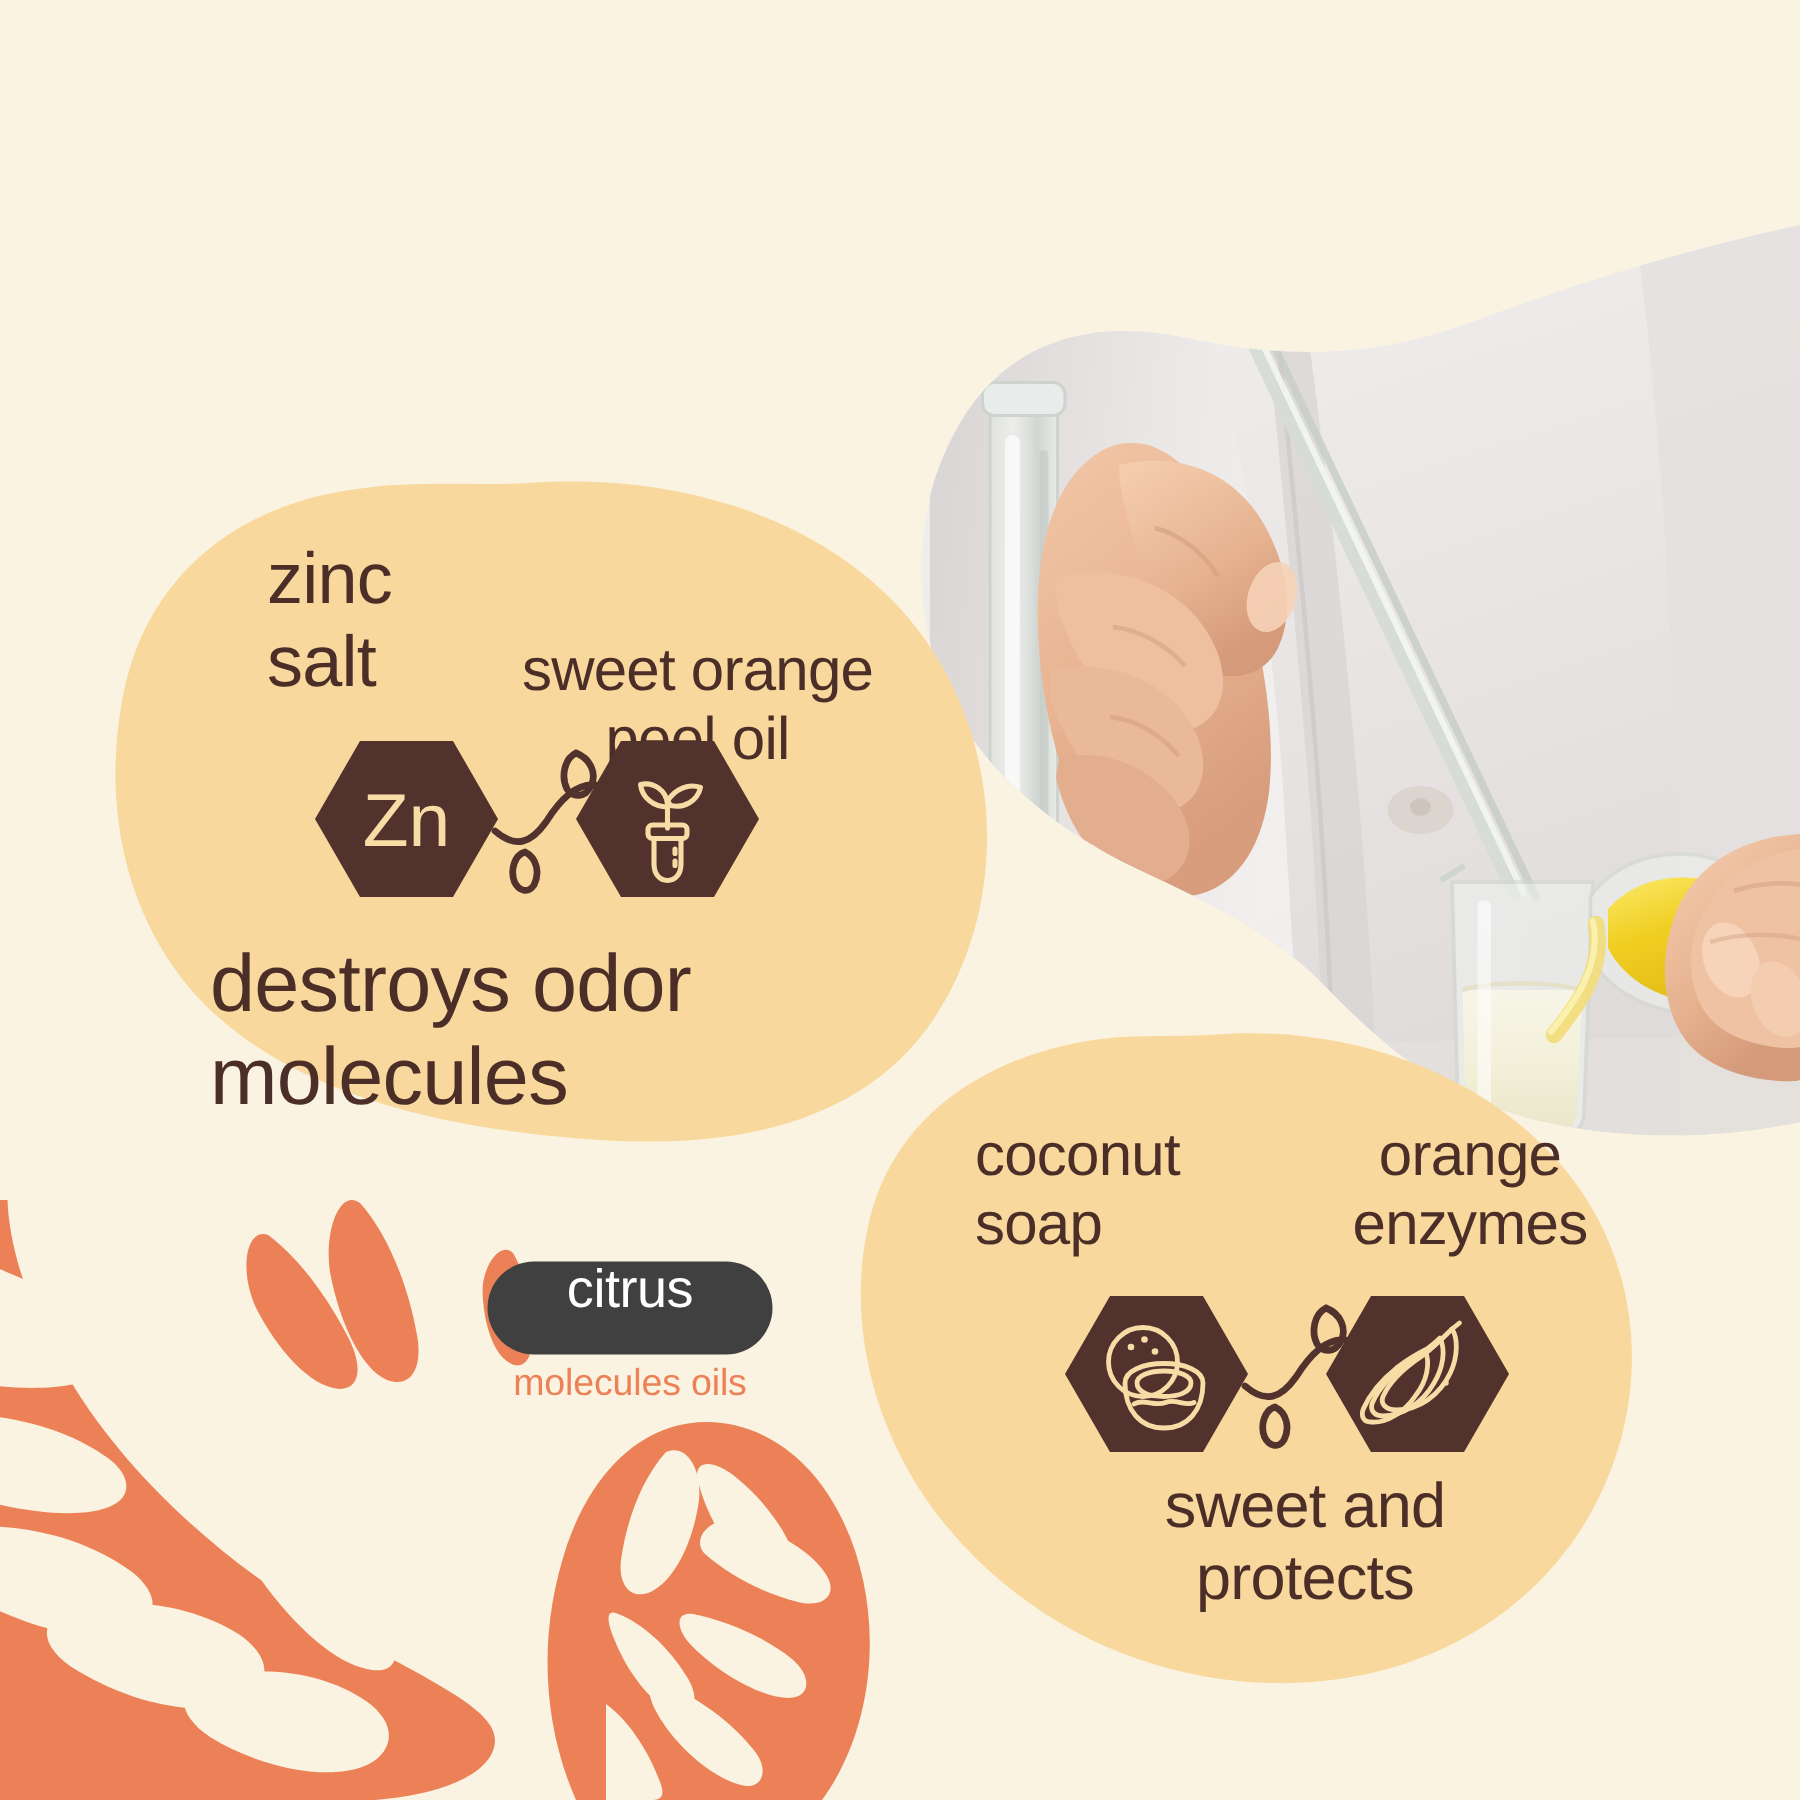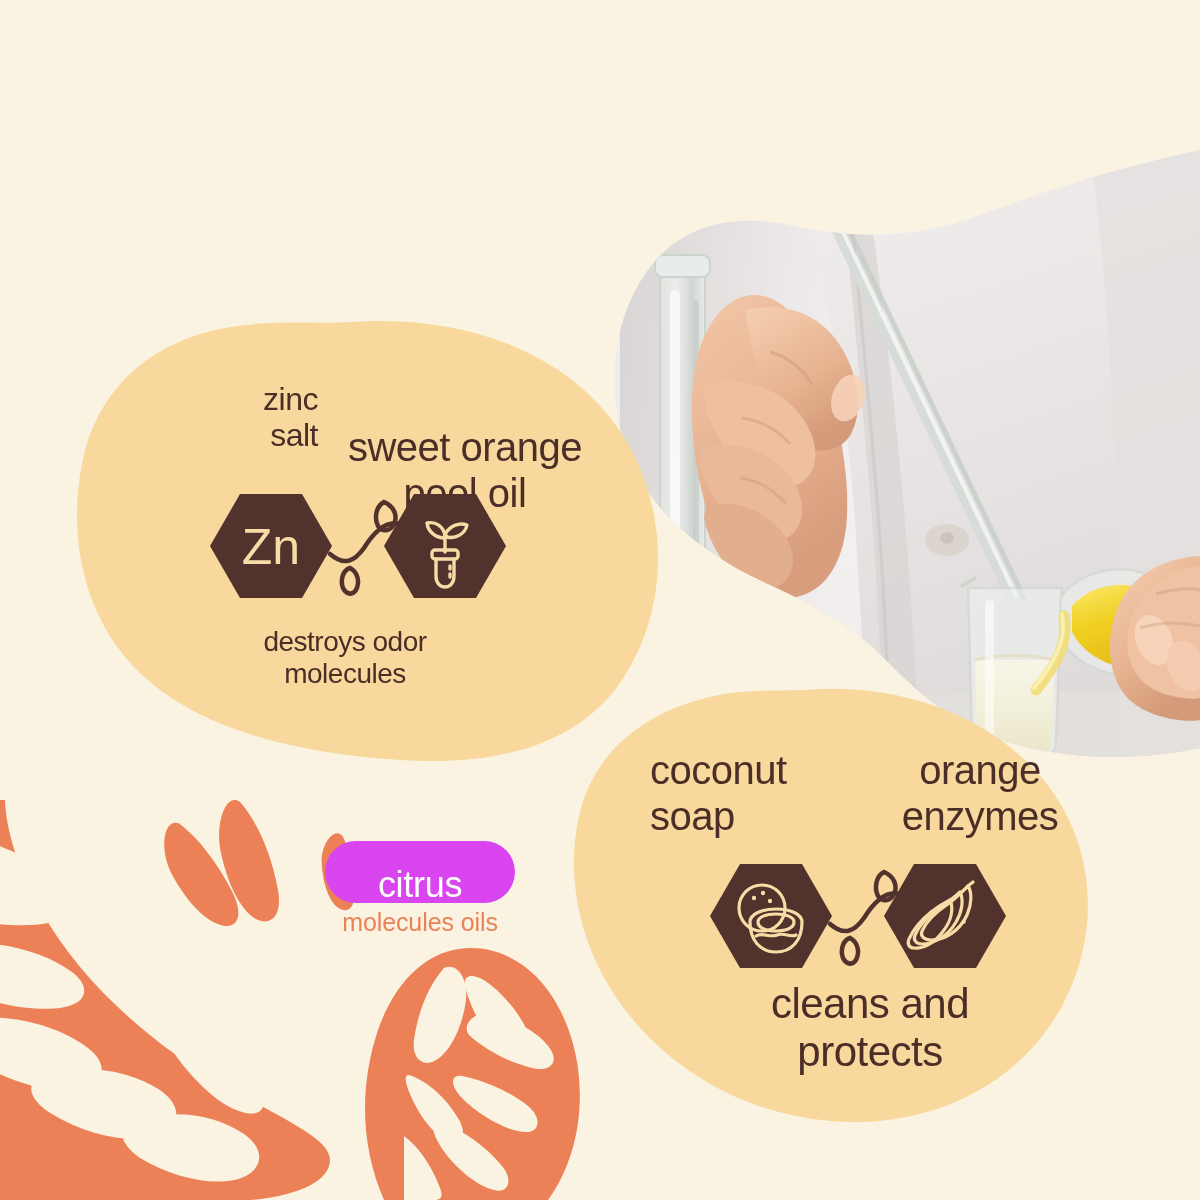--- a/index.html
+++ b/index.html
@@ -44,41 +44,41 @@
     color: #4b2e28;
     font-family: "Liberation Sans", sans-serif;
     font-weight: 400;
     line-height: 1.14;
     white-space: pre-line;
   }
 
   
   .b1-left-label {
     left: 178px;
-    top: 381px;
+    top: 360px;
     width: 140px;
-    text-align: right;
-    font-size: 32px;
+    text-align: left;
+    font-size: 48px;
     letter-spacing: -0.5px;
   }
   .b1-right-label {
     left: 320px;
     top: 381px;
     width: 290px;
     text-align: center;
     font-size: 40px;
     letter-spacing: -0.5px;
     margin-top: 44px;
   }
   .b1-benefit {
-    left: 125px;
+    left: 140px;
     top: 626px;
     width: 440px;
-    text-align: center;
-    font-size: 28px;
+    text-align: left;
+    font-size: 54px;
     letter-spacing: -0.5px;
   }
 
   
   .b2-left-label {
     left: 650px;
     top: 748px;
     width: 230px;
     text-align: left;
     font-size: 40px;
@@ -106,24 +106,24 @@
     position: absolute;
   }
 
   
   #citrus-badge {
     position: absolute;
     left: 325px;
     top: 841px;
     width: 190px;
     height: 62px;
-    background: #d946ef;
+    background: #404040;
     border-radius: 34px;
     display: flex;
-    align-items: flex-end;
+    align-items: flex-start;
     justify-content: center;
   }
   #citrus-badge .pill-label {
     color: #ffffff;
     font-size: 36px;
     font-family: "Liberation Sans", sans-serif;
     letter-spacing: -0.3px;
     line-height: 1;
   }
   #citrus-sub {
@@ -452,21 +452,21 @@
         <path d="M282,40 C286,48 284,60 278,70 C270,84 256,92 244,92
                  C238,92 235,88 237,83 C241,74 250,64 261,56 C270,50 278,44 282,40 Z"></path>
         <path d="M272,48 C276,57 273,69 266,78 C258,90 246,97 236,96
                  C231,96 229,92 231,87 C235,78 243,68 253,60 C261,54 268,50 272,48 Z"></path>
         <path d="M290,34 L295,30"></path>
         <circle cx="286" cy="70" r="1.8" fill="#f8dca6" stroke="none"></circle>
       </g>
     </g>
   </svg>
 
-  <div class="ing-text b2-benefit">cleans and
+  <div class="ing-text b2-benefit">sweet and
 protects</div>
 
   <div id="citrus-badge">
     <span class="pill-label">citrus</span>
   </div>
   <div id="citrus-sub">molecules oils</div>
 
 </div>
 
 </body></html>

